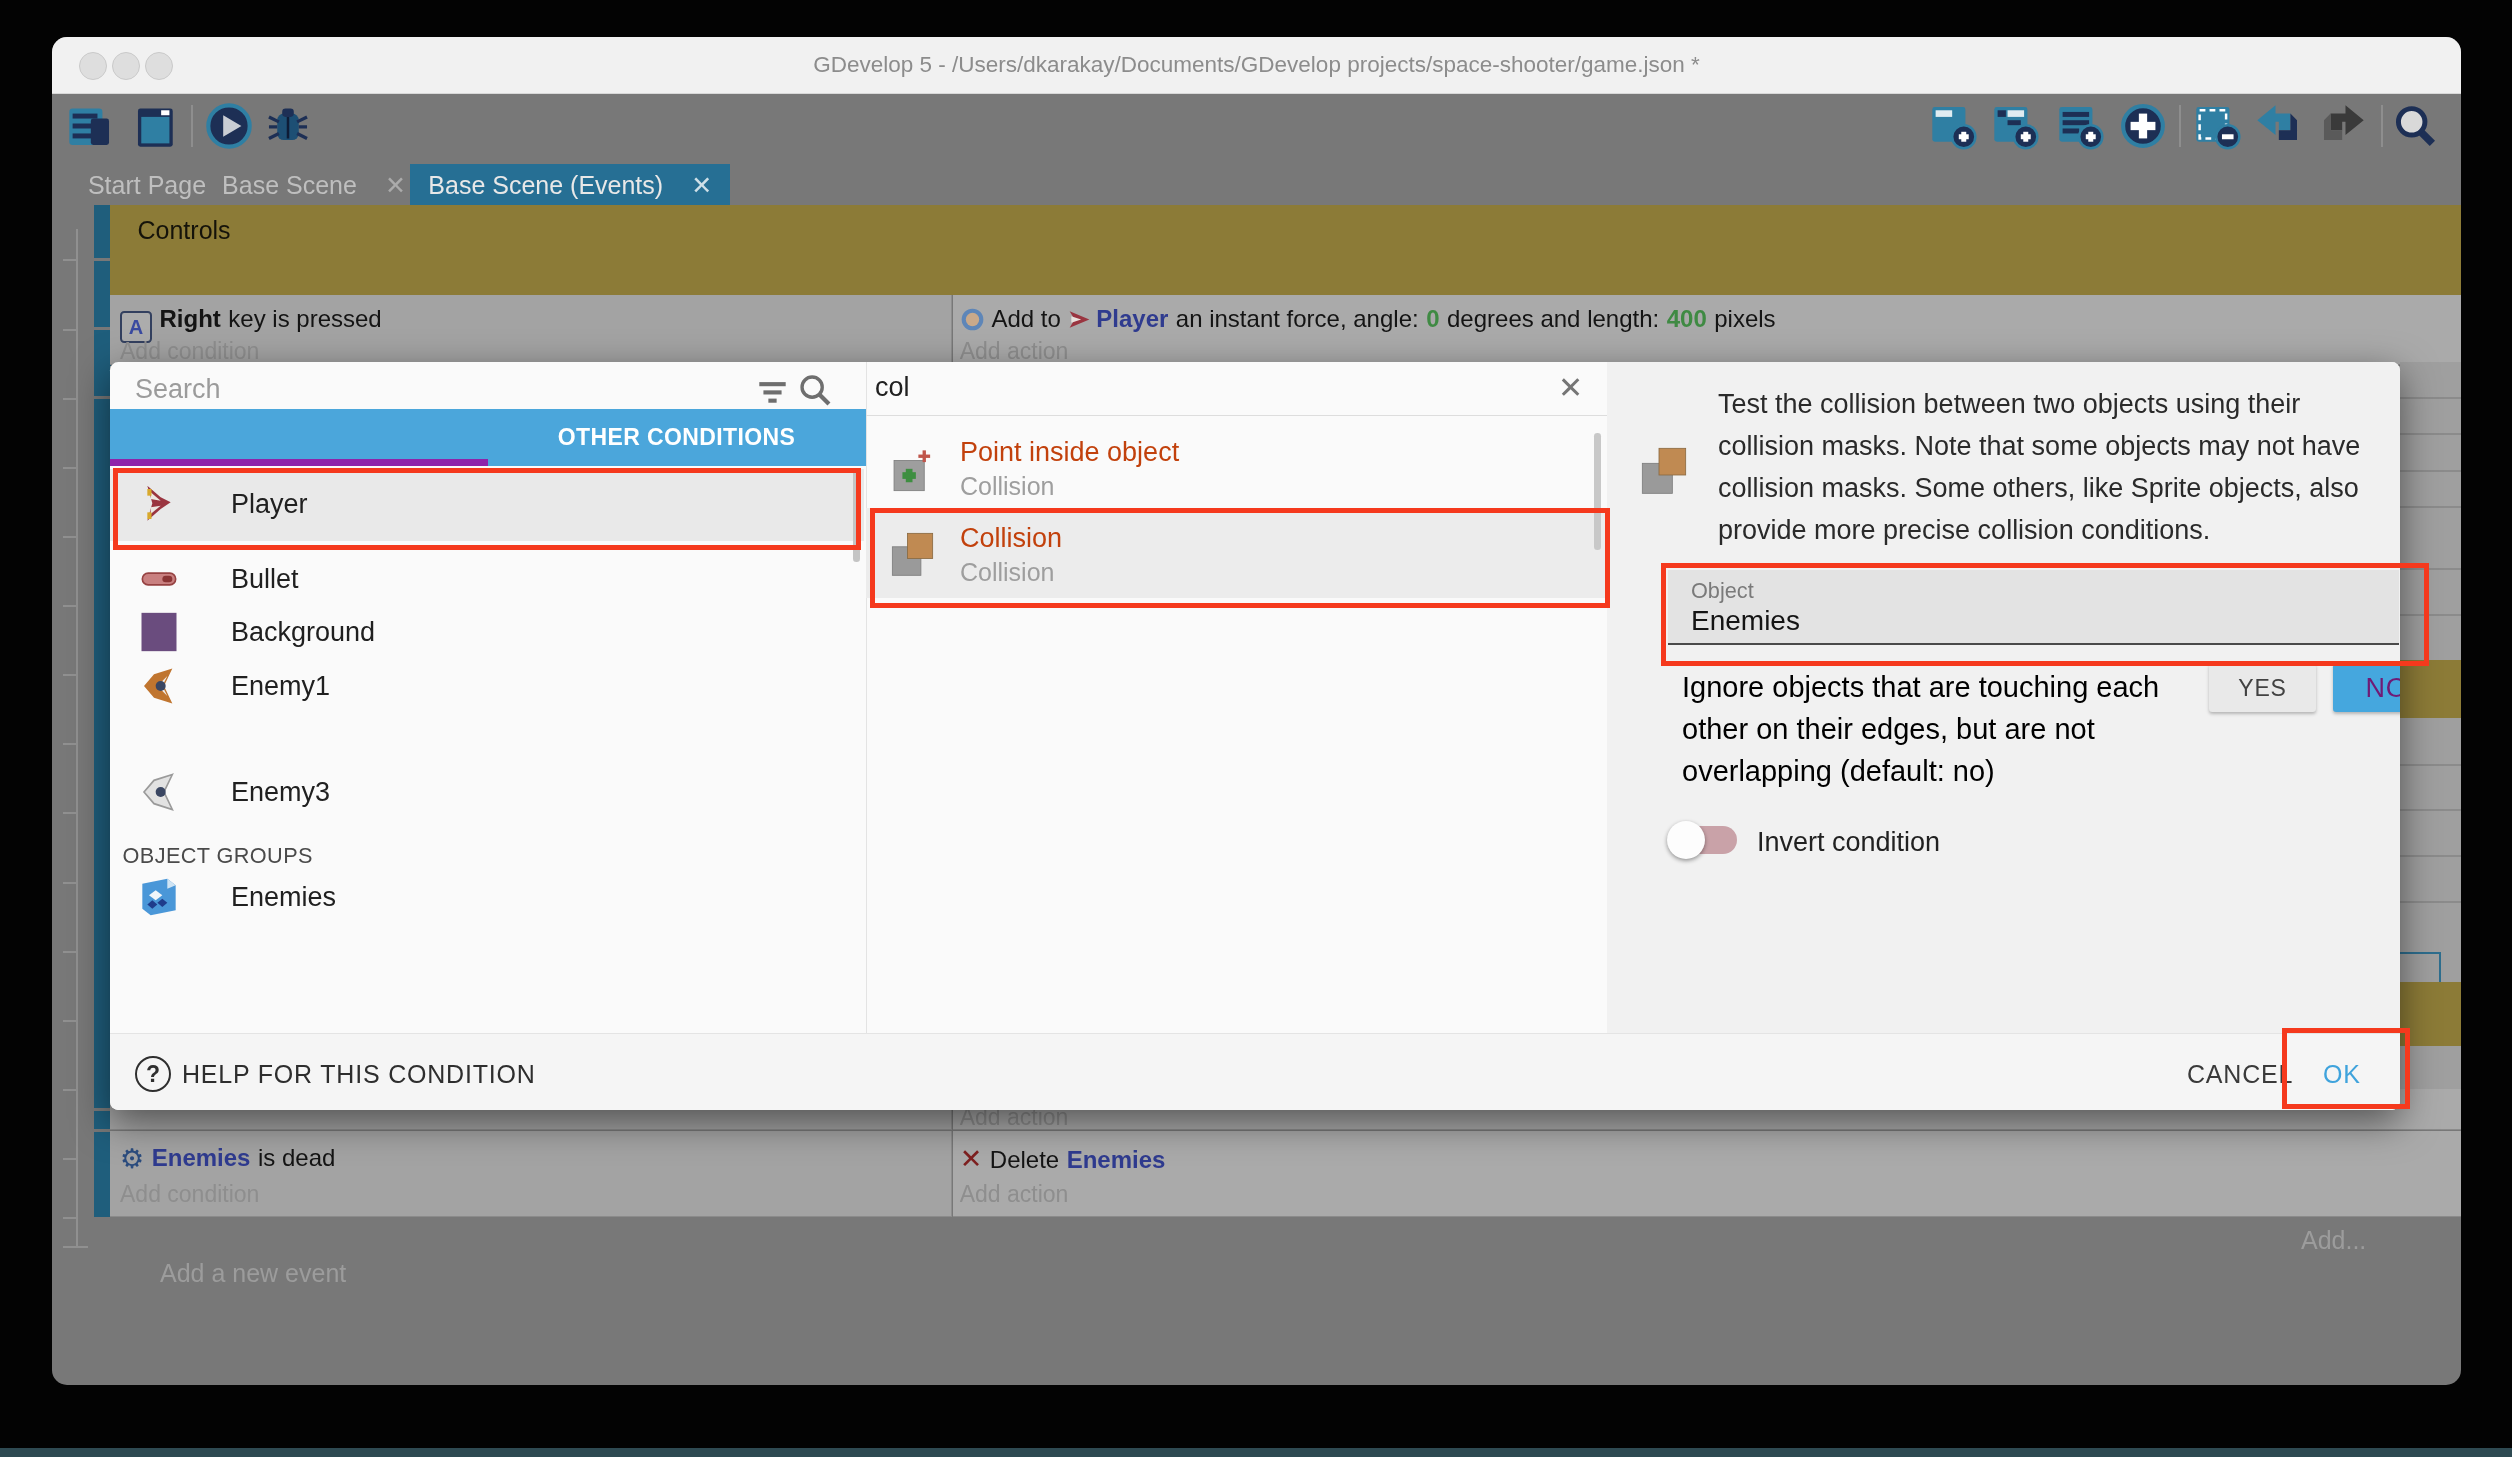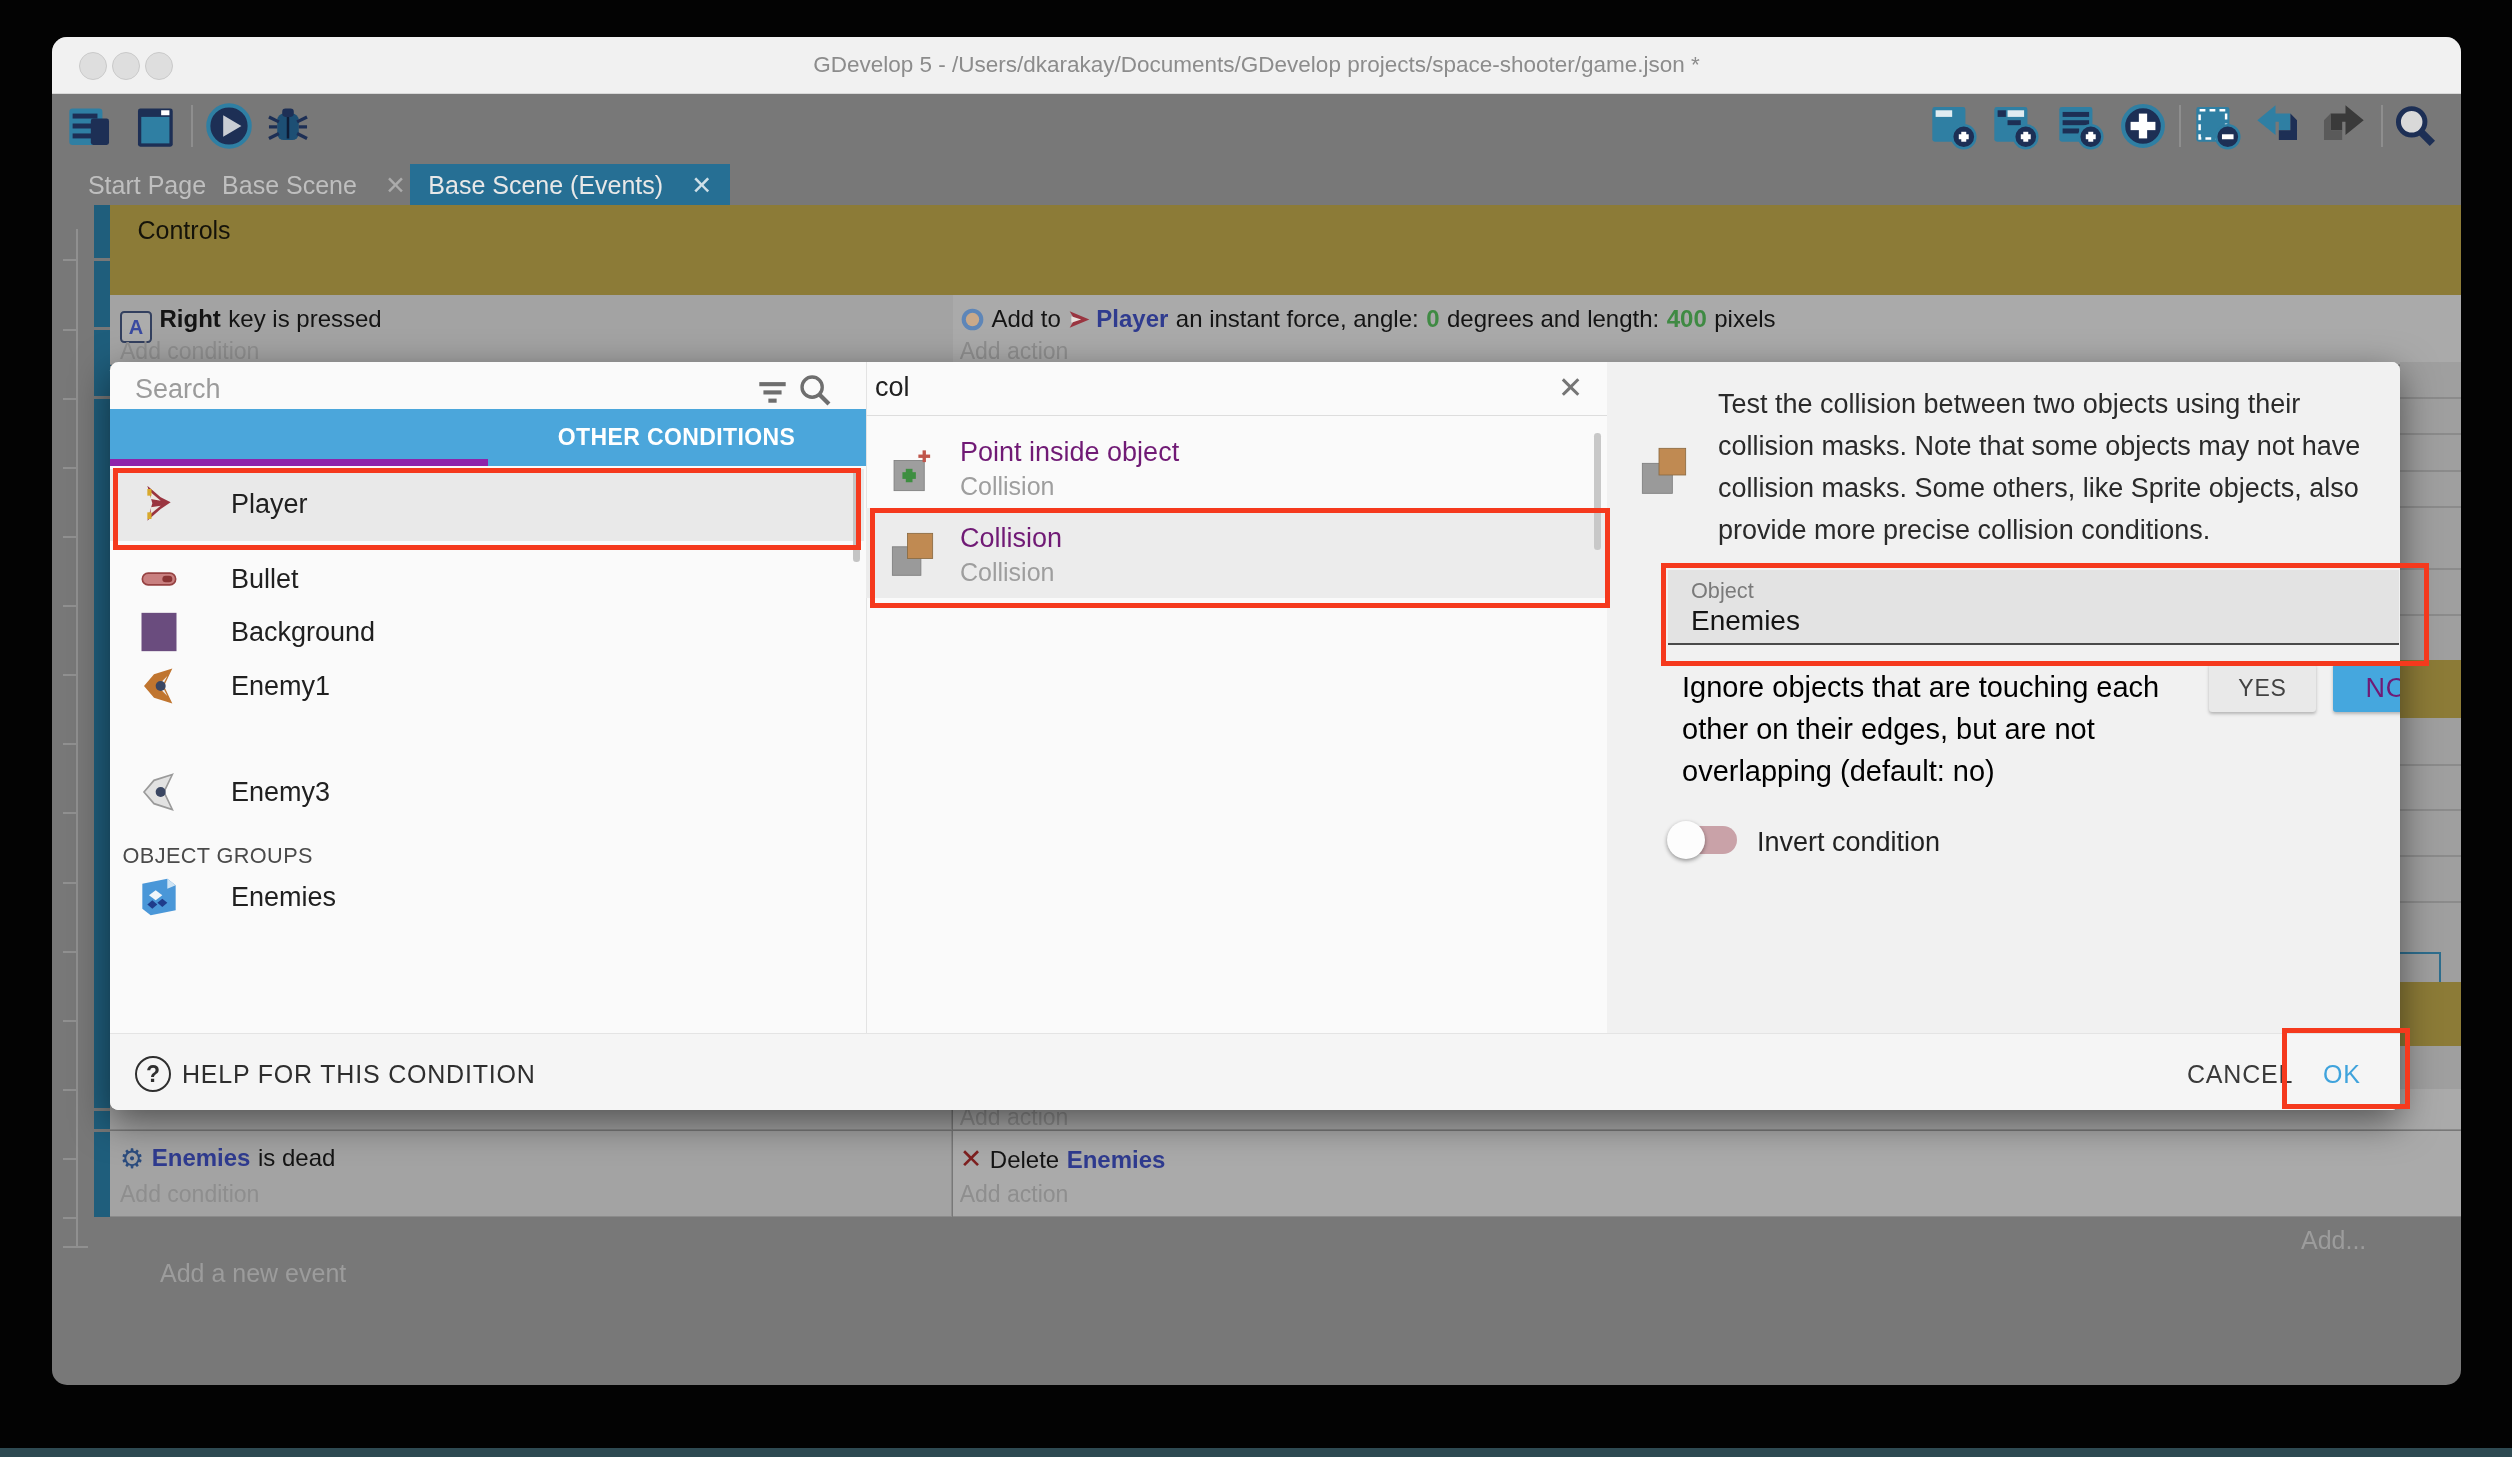--- a/index.html
+++ b/index.html
@@ -48,21 +48,21 @@
   .dlg-right{position:absolute;left:1497px;top:0;width:793px;height:671px;background:#F1F1F1;}
   .dlg-vsep{position:absolute;top:0;width:0.8px;height:671px;background:#E3E3E3;}
   .blue-tabs{position:absolute;left:0;top:47px;width:756px;height:57px;background:#4BA6DB;}
   .blue-tab{position:absolute;top:0;height:57px;line-height:57px;text-align:center;color:#FFFFFF;
             font-size:23px;font-weight:bold;letter-spacing:0.4px;}
   .purple-underline{position:absolute;left:0;top:50px;width:378px;height:6.7px;background:#8E24AA;}
   .obj-row{position:absolute;left:0;width:754px;height:53px;}
   .obj-row .lbl{position:absolute;left:121px;top:11.7px;font-size:27px;color:#202020;}
   .obj-ico{position:absolute;left:29px;top:6.7px;width:40px;height:40px;}
   .result-row{position:absolute;left:756px;width:741px;}
-  .result-title{position:absolute;left:94px;font-size:27px;color:#701a75;}
+  .result-title{position:absolute;left:94px;font-size:27px;color:#c2410c;}
   .result-sub{position:absolute;left:94px;font-size:25px;color:#9E9E9E;}
   .scroll-thumb{position:absolute;width:6.7px;border-radius:3.3px;background:#C4C4C4;}
   .field{position:absolute;background:#E3E3E3;border-bottom:2.5px solid #4A4A4A;}
   .btn-yes{position:absolute;background:#E9E9E9;color:#424242;font-size:23px;letter-spacing:0.8px;
            text-align:center;border-radius:3.3px;box-shadow:0 1.7px 3.3px rgba(0,0,0,0.25);}
   .btn-no{position:absolute;background:#45A7DE;color:#701a75;font-size:27px;letter-spacing:0.8px;
           text-align:center;border-radius:3.3px;box-shadow:0 1.7px 3.3px rgba(0,0,0,0.25);}
   .toggle-track{position:absolute;width:55px;height:28px;border-radius:14px;background:#C9A2A8;}
   .toggle-knob{position:absolute;width:38px;height:38px;border-radius:50%;background:#FDFDFD;
                box-shadow:0 1.7px 4.2px rgba(0,0,0,0.4);}
@@ -219,21 +219,21 @@
 
     <div class="teal-bar"></div>
     <div class="teal-gap" style="top:221px"></div>
     <div class="teal-gap" style="top:290px"></div>
     <div class="teal-gap" style="top:359px"></div>
     <div class="teal-gap" style="top:1071px"></div>
     <div class="teal-gap" style="top:1092px"></div>
 
     <div class="group-hdr" style="top:168px;height:90px;line-height:50px;padding-left:27.5px;"><span>Controls</span></div>
 
-    <div class="cell-cond" style="top:258px;height:69px;border-bottom:1.7px solid #8B8B8B;padding-left:8px;">
+    <div class="cell-cond" style="top:258px;height:69px;border-bottom:1.7px solid #8B8B8B;">
       <div class="ev-text" style="position:absolute;left:10px;top:10px;">
         <span class="kbd-icon">A</span><span style="font-weight:bold">Right</span><span>key is pressed</span>
       </div>
       <div class="placeholder" style="position:absolute;left:10px;top:43px;">Add condition</div>
     </div>
     <div class="cell-act" style="top:258px;height:69px;border-bottom:1.7px solid #8B8B8B;">
       <div class="ev-text" style="position:absolute;left:6.7px;top:10px;">
         <svg width="25" height="25" style="vertical-align:-5px;margin-right:6.7px;" viewBox="0 0 30 30">
             <circle cx="15" cy="15" r="13" fill="#5E86B8"></circle>
             <circle cx="15" cy="15" r="8" fill="#C9A98A"></circle>

